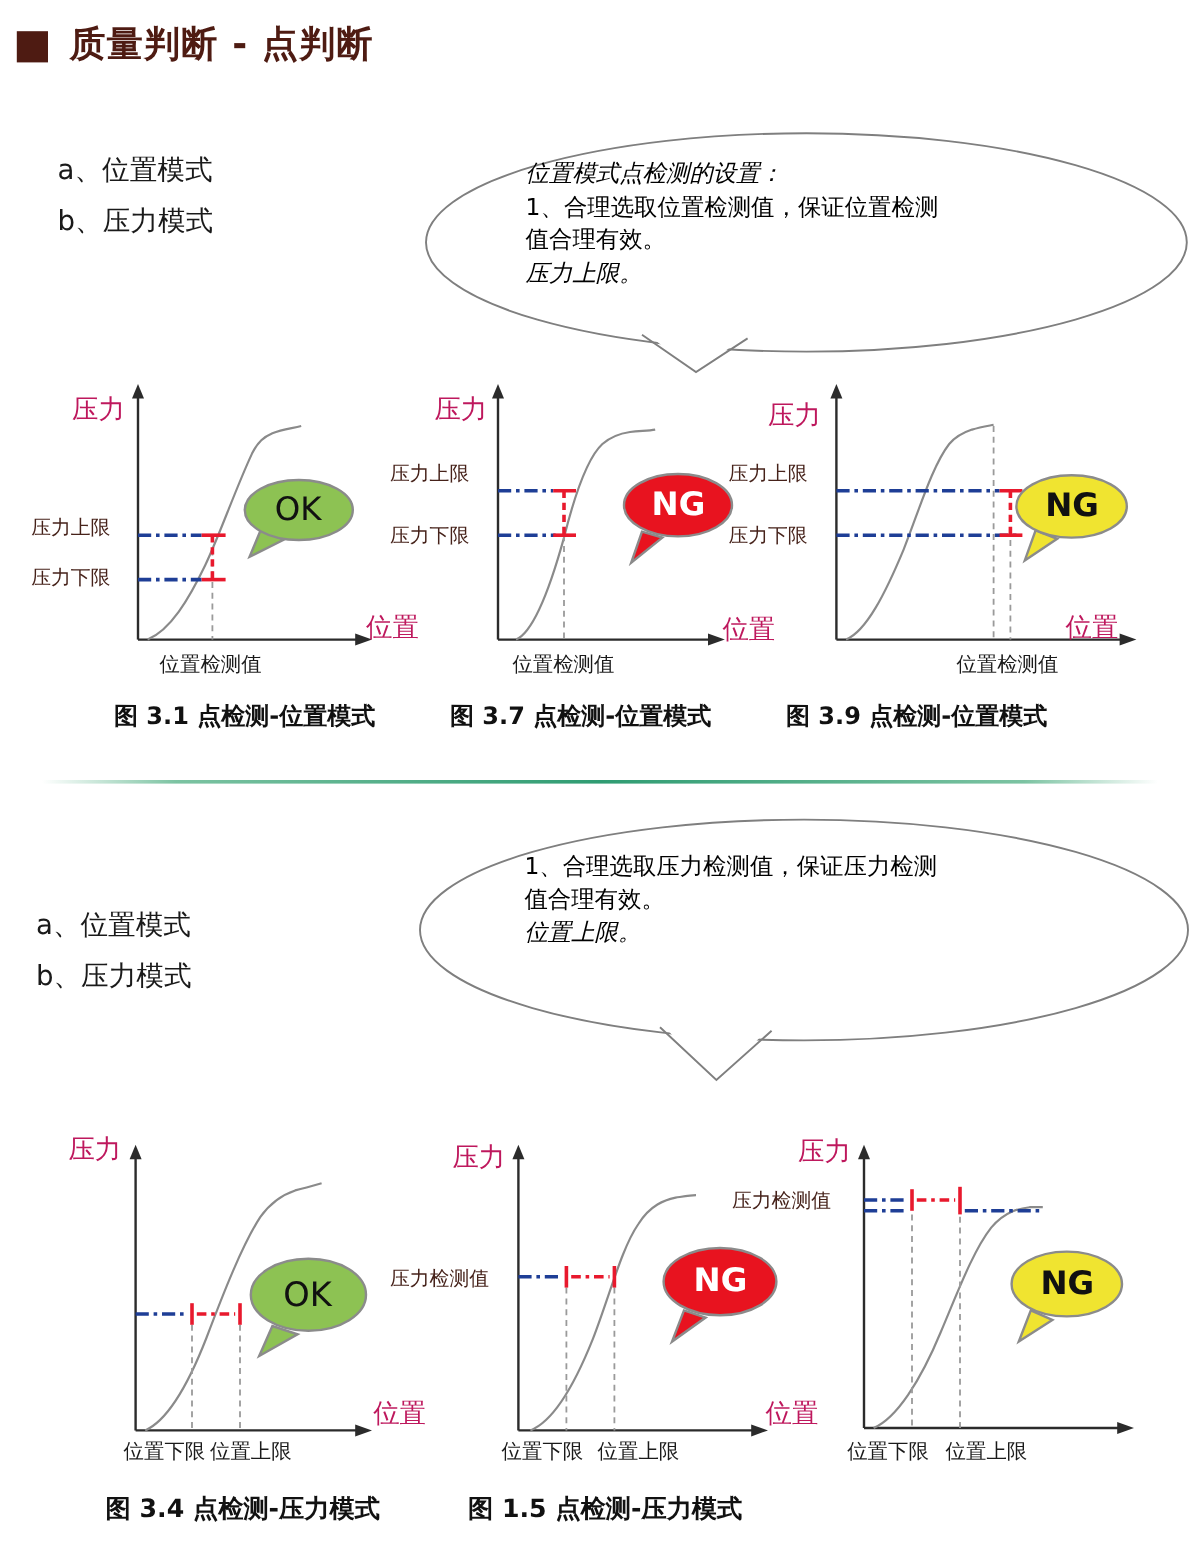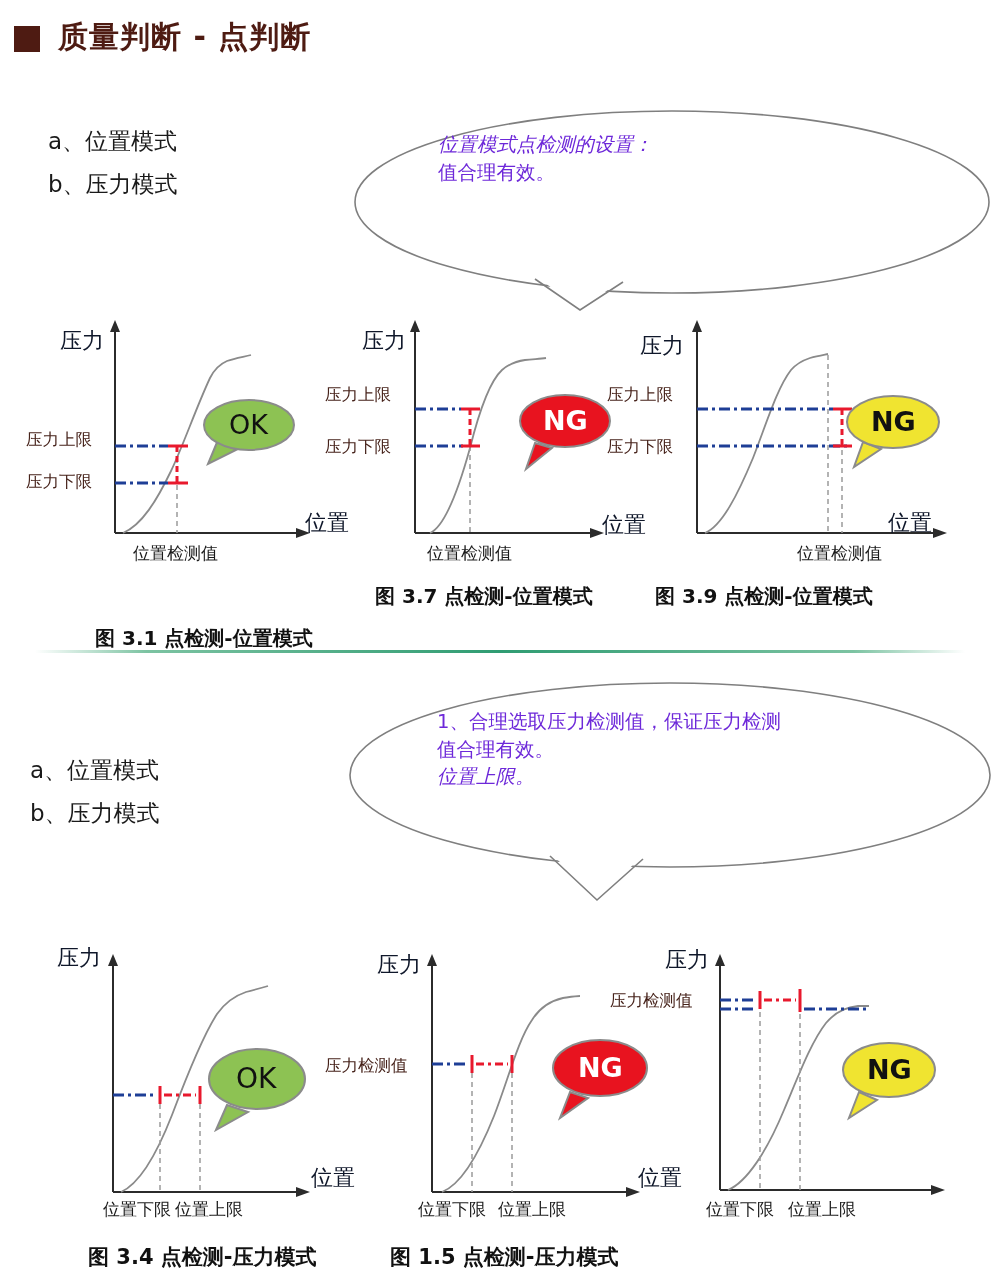--- a/index.html
+++ b/index.html
@@ -6,26 +6,26 @@
   #page{position:relative;width:1000px;height:1287px;background:#fff;overflow:hidden;
         font-family:"DejaVu Sans","Liberation Sans",sans-serif;color:#1a1a1a;}
   
   .title-sq{position:absolute;left:14px;top:26px;width:26px;height:26px;background:#4e1b12;}
   .title-tx{position:absolute;left:58px;top:17px;font-size:30px;font-weight:bold;color:#4e1b12;letter-spacing:1px;}
   
   .li{position:absolute;font-size:23px;color:#1a1a1a;}
   
   .bub{position:absolute;}
   .bub svg{position:absolute;left:0;top:0;}
-  .bub-text{position:absolute;font-size:19.5px;line-height:27.5px;color:#6d28d9;}
+  .bub-text{position:absolute;font-size:19.5px;line-height:27.5px;color:#000000;}
   .it{font-style:italic;}
   
   .chart{position:absolute;}
   .chart svg{position:absolute;left:0;top:0;}
-  .axl{position:absolute;font-size:22px;color:#0f172a;white-space:nowrap;}
+  .axl{position:absolute;font-size:22px;color:#be185d;white-space:nowrap;}
   .lim{position:absolute;font-size:16.5px;color:#46221a;white-space:nowrap;}
   .det{position:absolute;font-size:17px;color:#1a1a1a;white-space:nowrap;}
   .res{position:absolute;font-size:27px;color:#111;white-space:nowrap;}
   .res.white{color:#fff;font-weight:bold;}
   .res.blk{color:#111;font-weight:bold;}
   .cap{position:absolute;font-size:20px;font-weight:bold;color:#111;white-space:nowrap;}
   .cap2{font-size:21px;}
   .divider{position:absolute;left:35px;top:650px;width:930px;height:3px;
     background:linear-gradient(90deg,rgba(62,160,120,0) 0%,#7cc3a2 12%,#2f9c72 50%,#7cc3a2 88%,rgba(62,160,120,0) 100%);}
 </style>
@@ -41,21 +41,23 @@
   <div class="li" style="left:48px;top:169px;">b、压力模式</div>
 
   <div class="bub" style="left:350px;top:103px;width:648px;height:220px;">
     <svg width="648" height="220">
       <ellipse cx="322" cy="99" rx="317" ry="91" fill="#ffffff" stroke="#7f7f7f" stroke-width="1.6"></ellipse>
       <polygon points="185,172 230,207 273,176" fill="#ffffff" stroke="none"></polygon>
       <path d="M 185 176 L 230 207 L 273 179" fill="none" stroke="#7f7f7f" stroke-width="1.6"></path>
     </svg>
     <div class="bub-text" style="left:88px;top:28px;width:530px;">
       <div class="it">位置模式点检测的设置：</div>
+      <div>1、合理选取位置检测值，保证位置检测</div>
       <div>值合理有效。</div>
+      <div class="it">压力上限。</div>
     </div>
   </div>
 
   <div class="chart" style="left:20px;top:318px;width:335px;height:262px;">
     <svg width="335" height="262">
       <line x1="95" y1="215" x2="95" y2="8" stroke="#2b2b2b" stroke-width="2"></line>
       <polygon points="90,14 100,14 95,2" fill="#2b2b2b"></polygon>
       <line x1="95" y1="215" x2="278" y2="215" stroke="#2b2b2b" stroke-width="2"></line>
       <polygon points="276,210 276,220 290,215" fill="#2b2b2b"></polygon>
       <path d="M 103 215 C 122 207, 137 182, 151 153 C 163 128, 176 90, 190 60 C 195 50, 200 46, 207 43 C 215 40, 223 39, 231 37" fill="none" stroke="#8a8a8a" stroke-width="1.8"></path>
@@ -118,21 +120,21 @@
       <ellipse cx="288" cy="104" rx="46" ry="26" fill="#f0e430" stroke="#8b8b8b" stroke-width="2"></ellipse>
     </svg>
     <div class="axl" style="left:35px;top:13px;">压力</div>
     <div class="axl" style="left:283px;top:190px;">位置</div>
     <div class="lim" style="left:2px;top:66px;">压力上限</div>
     <div class="lim" style="left:2px;top:118px;">压力下限</div>
     <div class="det" style="left:192px;top:224px;">位置检测值</div>
     <div class="res blk" style="left:266px;top:88px;">NG</div>
   </div>
 
-  <div class="cap" style="left:95px;top:583px;margin-top:42px;">图 3.1 点检测-位置模式</div>
+  <div class="cap" style="left:95px;top:583px;">图 3.1 点检测-位置模式</div>
   <div class="cap" style="left:375px;top:583px;">图 3.7 点检测-位置模式</div>
   <div class="cap" style="left:655px;top:583px;">图 3.9 点检测-位置模式</div>
 
   <div class="divider"></div>
 
   <div class="li" style="left:30px;top:755px;">a、位置模式</div>
   <div class="li" style="left:30px;top:798px;">b、压力模式</div>
 
   <div class="bub" style="left:345px;top:678px;width:655px;height:235px;">
     <svg width="655" height="235">

